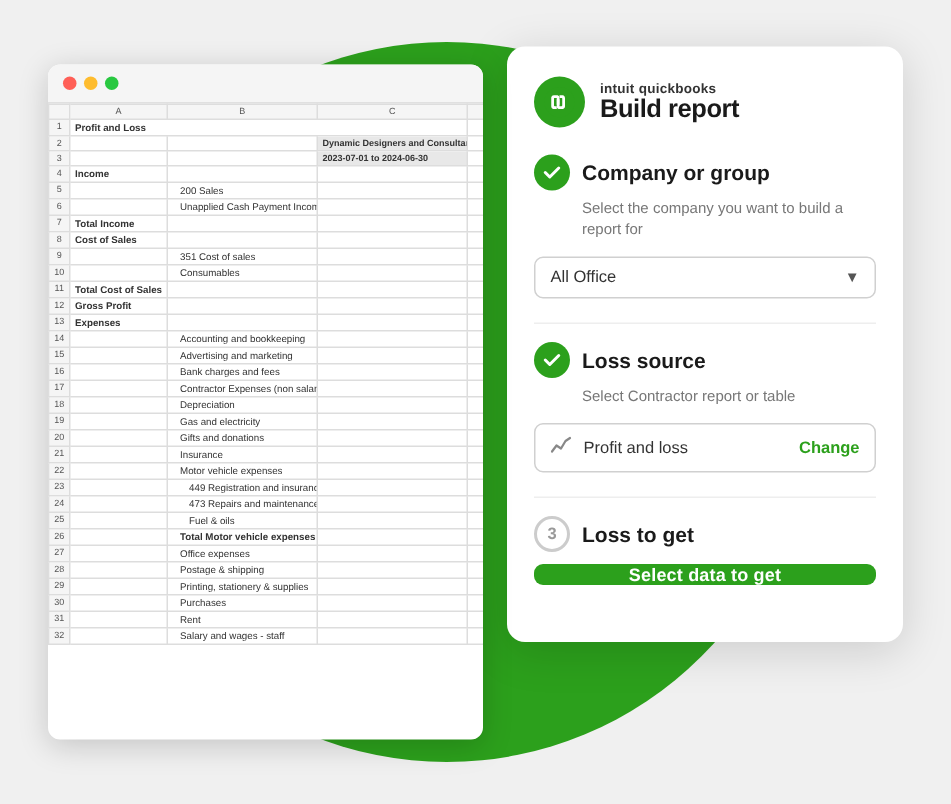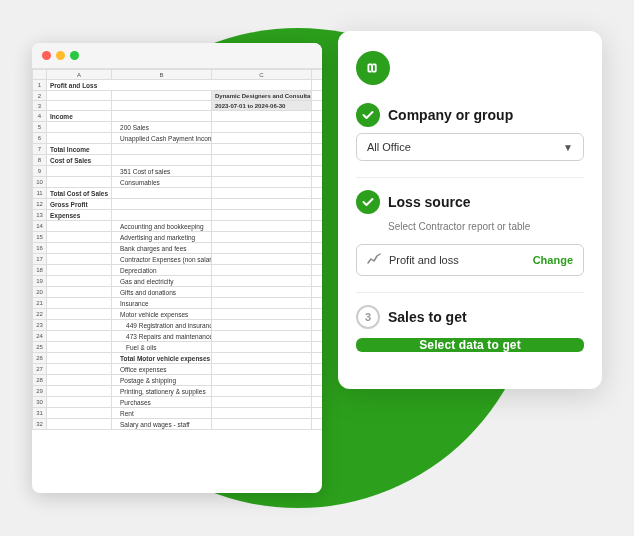--- a/index.html
+++ b/index.html
@@ -538,31 +538,38 @@
   <div class="right-panel">
 
     <div class="qb-header">
       <div class="qb-logo">
         <svg viewBox="0 0 24 24" fill="none" xmlns="http://www.w3.org/2000/svg">
           <circle cx="12" cy="12" r="11" fill="#2CA01C"></circle>
           <path d="M8 7C8 7 6 7 6 9V15C6 15 6 17 8 17H10V15H8.5C8 15 8 14.5 8 14.5V9.5C8 9.5 8 9 8.5 9H10V14H12V9C12 9 12 7 10 7H8Z" fill="white"></path>
           <path d="M14 17C14 17 16 17 16 15V9C16 9 16 7 14 7H12V9H13.5C14 9 14 9.5 14 9.5V14.5C14 14.5 14 15 13.5 15H12V10H10V15C10 15 10 17 12 17H14Z" fill="white"></path>
         </svg>
       </div>
+      <div class="qb-text-group">
+        <span class="qb-brand">
+          <span>intuit</span>&nbsp;<span style="font-weight:700;color:#333;">quickbooks</span>
+        </span>
+        <span class="build-report-title">Build report</span>
+      </div>
     </div>
 
     <div class="section">
       <div class="section-header">
         <div class="check-circle">
           <svg viewBox="0 0 14 14" fill="none" xmlns="http://www.w3.org/2000/svg">
             <path d="M2.5 7L5.5 10L11.5 4" stroke="white" stroke-width="2" stroke-linecap="round" stroke-linejoin="round"></path>
           </svg>
         </div>
         <span class="section-title">Company or group</span>
       </div>
+      <p class="section-desc">Select the company you want to build a report for</p>
       <div class="dropdown">
         <span class="dropdown-text">All Office</span>
         <span class="chevron-icon">▼</span>
       </div>
     </div>
 
     <hr class="divider">
 
     <div class="section">
       <div class="section-header">
@@ -585,19 +592,19 @@
       </div>
     </div>
 
     <hr class="divider">
 
     <div class="section">
       <div class="section-header">
         <div class="step-circle">
           <span>3</span>
         </div>
-        <span class="section-title">Sales to get</span>
+        <span class="section-title">Loss to get</span>
       </div>
       <button class="cta-button">Select data to get</button>
     </div>
 
   </div>
 </div>
 
 </body></html>

